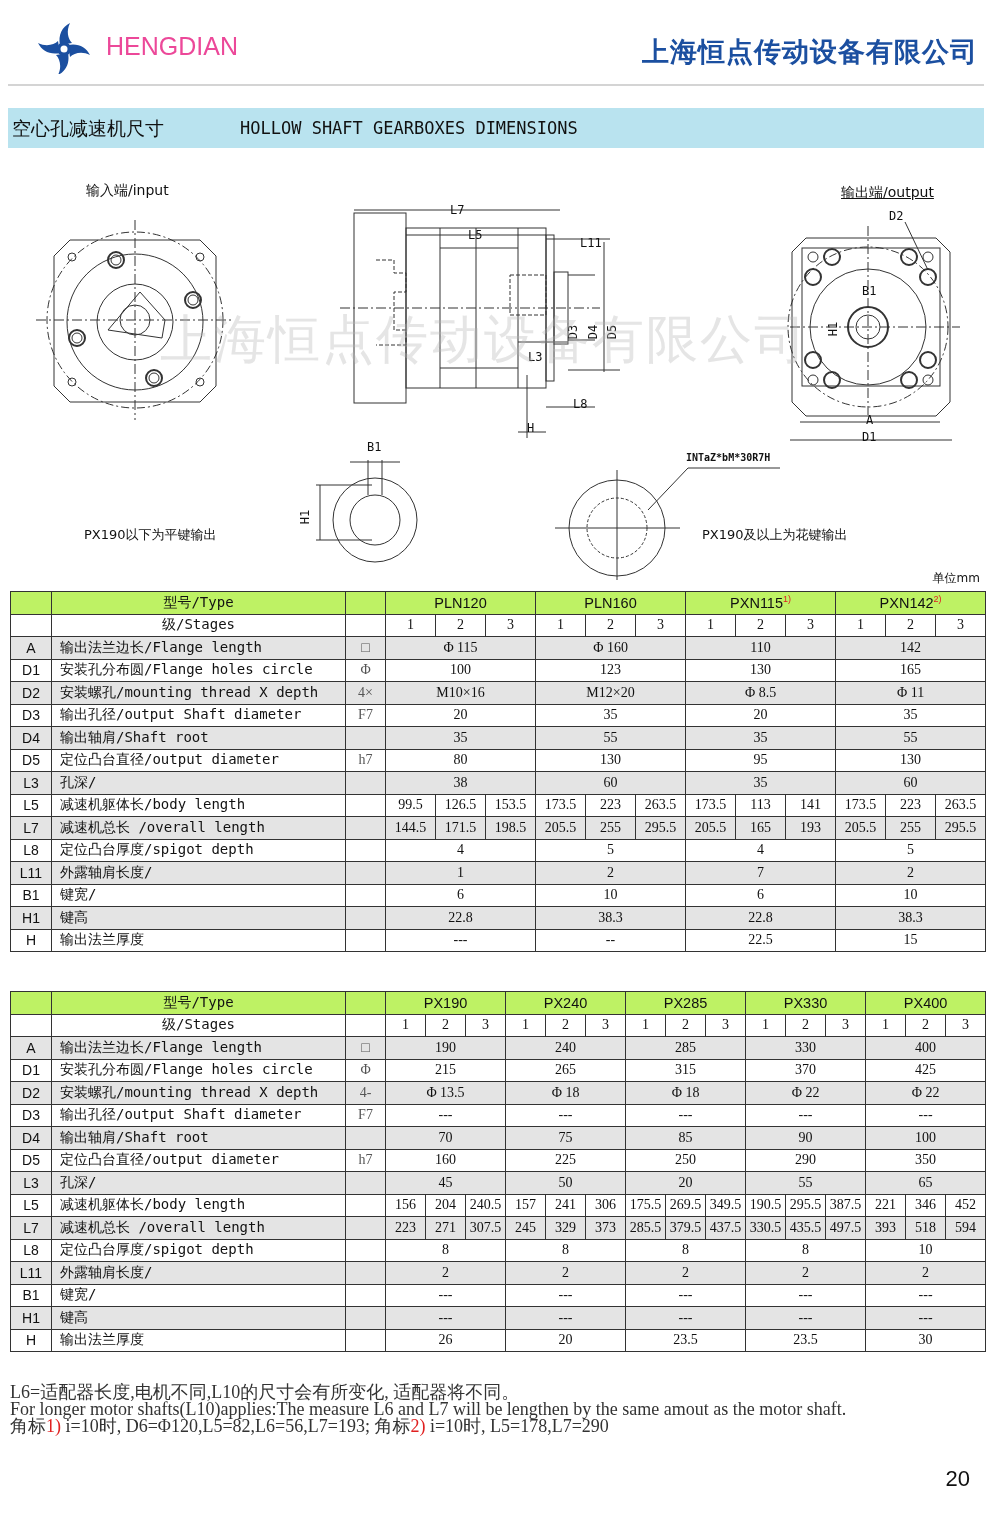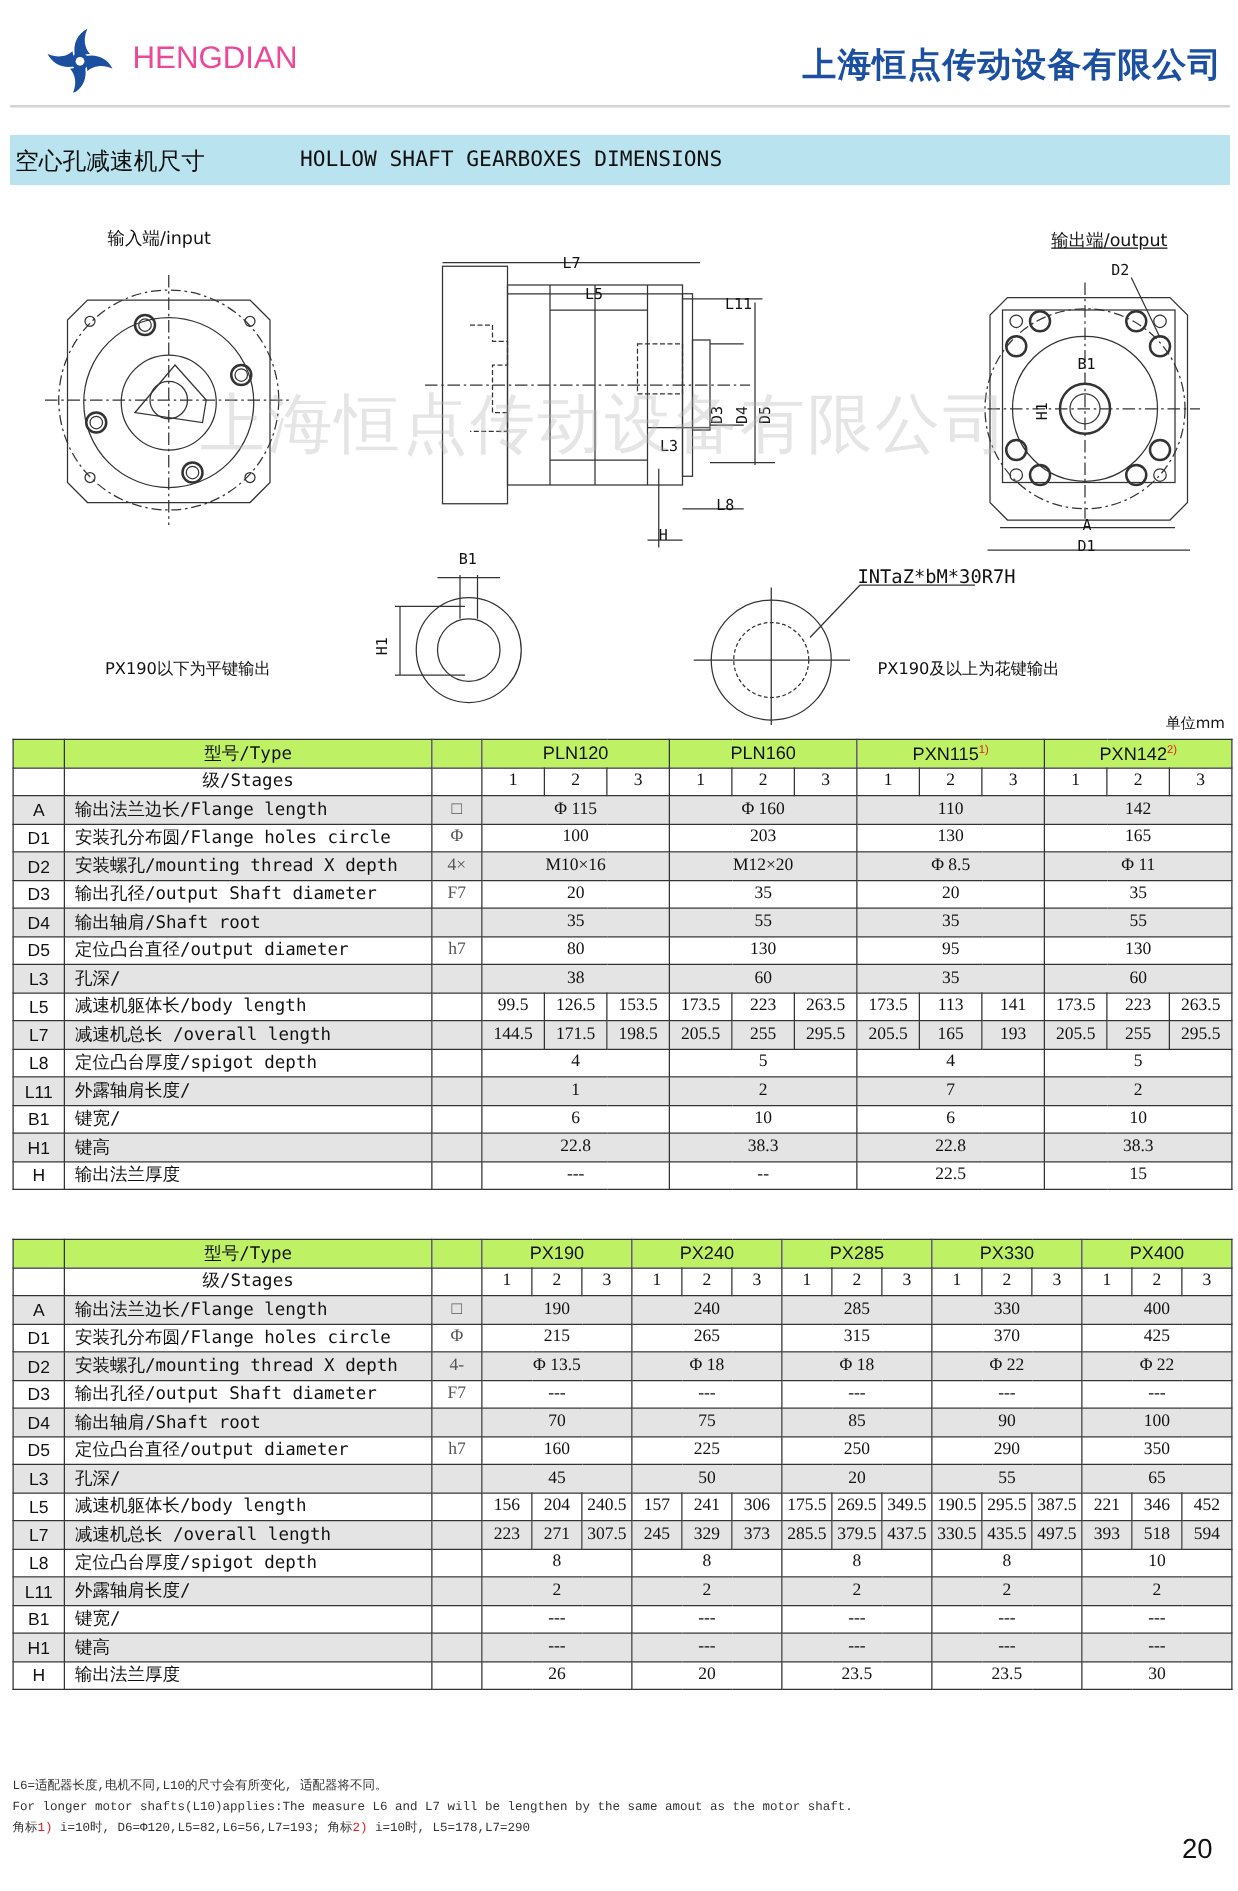--- a/index.html
+++ b/index.html
@@ -22,21 +22,21 @@
   table.spec td.desc { text-align: left; padding-left: 8px; font-family: "DejaVu Sans Mono", monospace; font-size: 14px; }
   table.spec td.sym { font-family: "Liberation Serif", serif; color: #555; font-size: 14px; }
   table.spec td.val { font-family: "Liberation Serif", serif; font-size: 14px; }
   table.spec td.val-sm { font-family: "Liberation Serif", serif; font-size: 10.5px; letter-spacing: -0.5px; }
   table.spec td.model { font-family: "Liberation Sans", sans-serif; font-size: 14.5px; }
   table.spec tr.hdr td { background: #bef264; }
   table.spec tr.g td { background: #e4e4e4; }
   table.spec tr.w td { background: #fff; }
   table.spec td.hdrtitle { font-family: "DejaVu Sans Mono", monospace; font-size: 14px; }
   sup.red { color: #e02020; font-size: 9px; }
-  .notes { position: absolute; left: 10px; top: 1421px; font-family: Liberation Mono, monospace; font-size: 10px; line-height: 17px; color: #333; }
+  .notes { position: absolute; left: 10px; top: 1384px; font-family: Liberation Serif, serif; font-size: 18px; line-height: 17px; color: #333; }
   .notes .red { color: #e02020; }
   .page-no { position: absolute; right: 20px; top: 1466px; font-family: "Liberation Sans", sans-serif; font-size: 22px; }
 </style>
 </head>
 <body>
 
 <div class="header">
   <svg class="logo" viewBox="0 0 56 52">
     <g fill="#1b4fa0" transform="translate(28,27)">
       <path d="M-4,-4 C-6,-14 -2,-22 6,-26 C2,-18 4,-10 8,-6 Z"></path>
@@ -167,21 +167,21 @@
 <div class="lbl-sm" style="left:573px;top:397px;">L8</div>
 <div class="lbl-sm" style="left:527px;top:421px;">H</div>
 <div class="lbl-sm" style="left:889px;top:209px;">D2</div>
 <div class="lbl-sm" style="left:862px;top:284px;">B1</div>
 <div class="lbl-sm" style="left:826px;top:322px;transform:rotate(-90deg);">H1</div>
 <div class="lbl-sm" style="left:866px;top:413px;">A</div>
 <div class="lbl-sm" style="left:862px;top:430px;">D1</div>
 <div class="lbl-sm" style="left:367px;top:440px;">B1</div>
 <div class="lbl-sm" style="left:298px;top:510px;transform:rotate(-90deg);">H1</div>
 <div class="lbl" style="left:84px;top:526px;font-size:13px;">PX190以下为平键输出</div>
-<div class="lbl-sm" style="left:686px;top:452px;font-size:15px;">INTaZ*bM*30R7H</div>
+<div class="lbl-sm" style="left:686px;top:452px;font-size:10px;font-weight:bold;">INTaZ*bM*30R7H</div>
 <div class="lbl" style="left:702px;top:526px;font-size:13px;">PX190及以上为花键输出</div>
 <div class="watermark">上海恒点传动设备有限公司</div>
 
 <div class="unit">单位mm</div>
 
 <table class="spec" id="t1" style="top:591px;width:975px;">
   <colgroup>
     <col style="width:41px">
       <col style="width:294px">
       <col style="width:40px">
@@ -232,21 +232,21 @@
         <td class="val" colspan="3">Φ 115</td>
         <td class="val" colspan="3">Φ 160</td>
         <td class="val" colspan="3">110</td>
         <td class="val" colspan="3">142</td>
       </tr>
       <tr class="w">
         <td class="code">D1</td>
         <td class="desc">安装孔分布圆/Flange holes circle</td>
         <td class="sym">Φ</td>
         <td class="val" colspan="3">100</td>
-        <td class="val" colspan="3">203</td>
+        <td class="val" colspan="3">123</td>
         <td class="val" colspan="3">130</td>
         <td class="val" colspan="3">165</td>
       </tr>
       <tr class="g">
         <td class="code">D2</td>
         <td class="desc">安装螺孔/mounting thread X depth</td>
         <td class="sym">4×</td>
         <td class="val" colspan="3">M10×16</td>
         <td class="val" colspan="3">M12×20</td>
         <td class="val" colspan="3">Φ 8.5</td>

